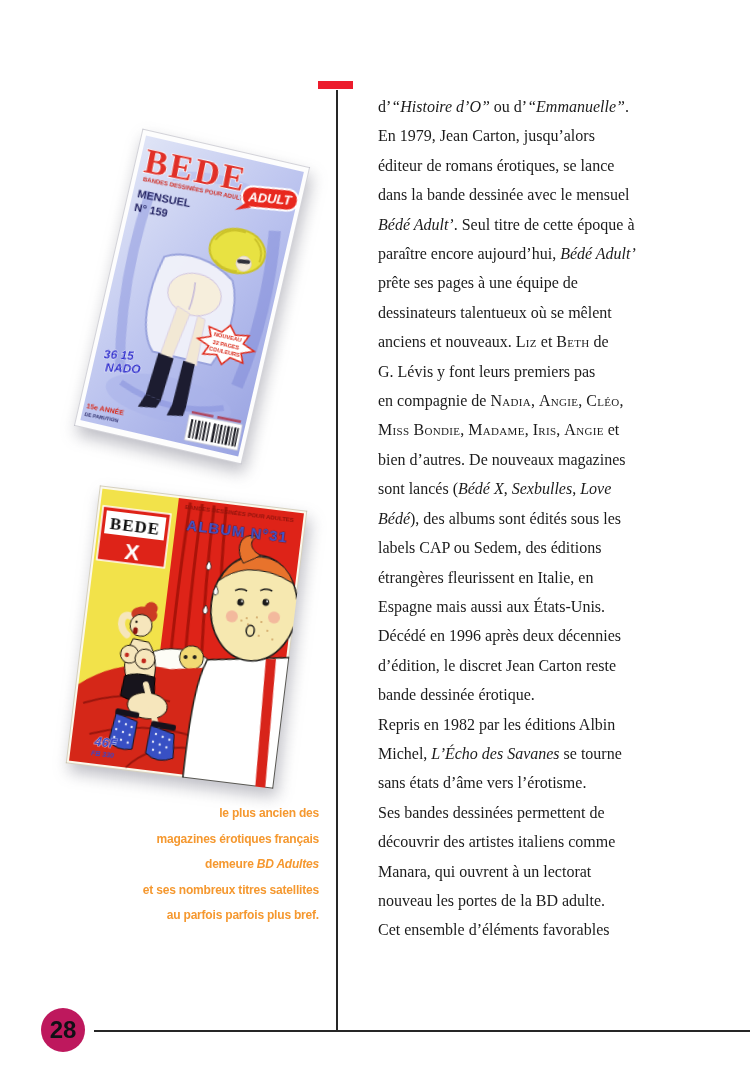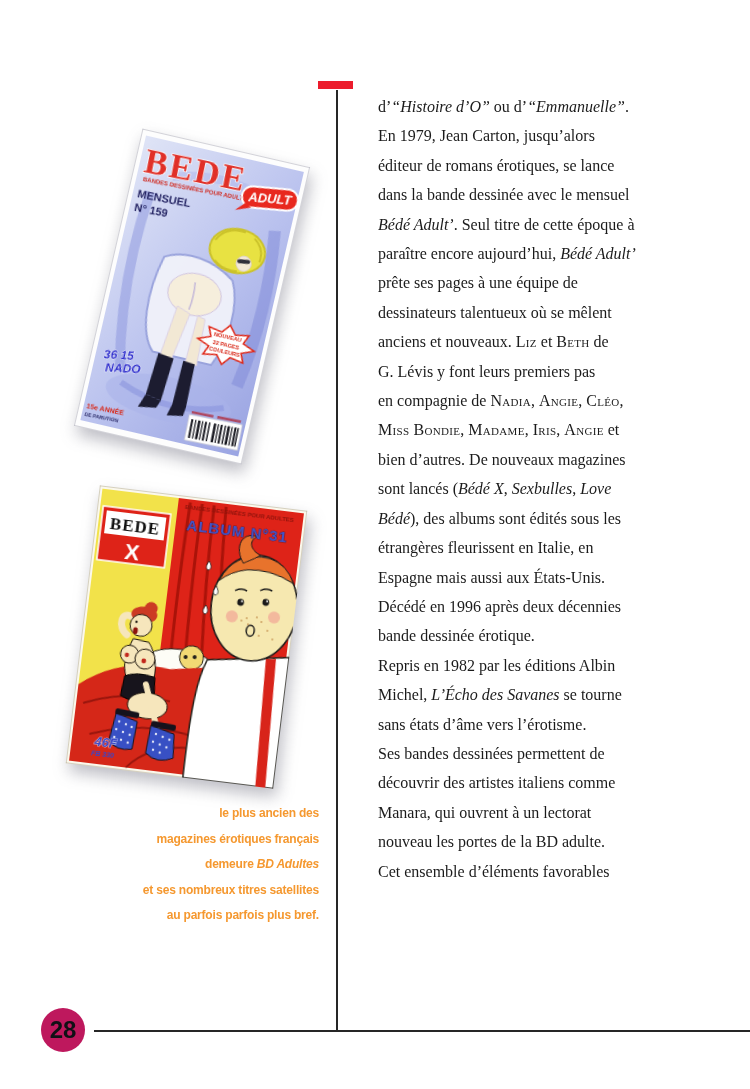--- a/index.html
+++ b/index.html
@@ -51,23 +51,25 @@
       <div class="a-line"><span>paraître encore aujourd’hui, </span><span class="seg-i">Bédé Adult’</span></div>
       <div class="a-line"><span>prête ses pages à une équipe de</span></div>
       <div class="a-line"><span>dessinateurs talentueux où se mêlent</span></div>
       <div class="a-line"><span>anciens et nouveaux. </span><span class="seg-sc">Liz</span><span> et </span><span class="seg-sc">Beth</span><span> de</span></div>
       <div class="a-line"><span>G. Lévis y font leurs premiers pas</span></div>
       <div class="a-line"><span>en compagnie de </span><span class="seg-sc">Nadia</span><span>, </span><span class="seg-sc">Angie</span><span>, </span><span class="seg-sc">Cléo</span><span>,</span></div>
       <div class="a-line"><span class="seg-sc">Miss Bondie</span><span>, </span><span class="seg-sc">Madame</span><span>, </span><span class="seg-sc">Iris</span><span>, </span><span class="seg-sc">Angie</span><span> et</span></div>
       <div class="a-line"><span>bien d’autres. De nouveaux magazines</span></div>
       <div class="a-line"><span>sont lancés (</span><span class="seg-i">Bédé X</span><span>, </span><span class="seg-i">Sexbulles</span><span>, </span><span class="seg-i">Love</span></div>
       <div class="a-line"><span class="seg-i">Bédé</span><span>), des albums sont édités sous les</span></div>
+      <div class="a-line"><span>labels CAP ou Sedem, des éditions</span></div>
       <div class="a-line"><span>étrangères fleurissent en Italie, en</span></div>
       <div class="a-line"><span>Espagne mais aussi aux États-Unis.</span></div>
       <div class="a-line"><span>Décédé en 1996 après deux décennies</span></div>
+      <div class="a-line"><span>d’édition, le discret Jean Carton reste</span></div>
       <div class="a-line"><span>bande dessinée érotique.</span></div>
       <div class="a-line"><span>Repris en 1982 par les éditions Albin</span></div>
       <div class="a-line"><span>Michel, </span><span class="seg-i">L’Écho des Savanes</span><span> se tourne</span></div>
       <div class="a-line"><span>sans états d’âme vers l’érotisme.</span></div>
       <div class="a-line"><span>Ses bandes dessinées permettent de</span></div>
       <div class="a-line"><span>découvrir des artistes italiens comme</span></div>
       <div class="a-line"><span>Manara, qui ouvrent à un lectorat</span></div>
       <div class="a-line"><span>nouveau les portes de la BD adulte.</span></div>
       <div class="a-line"><span>Cet ensemble d’éléments favorables</span></div>
     </div>

